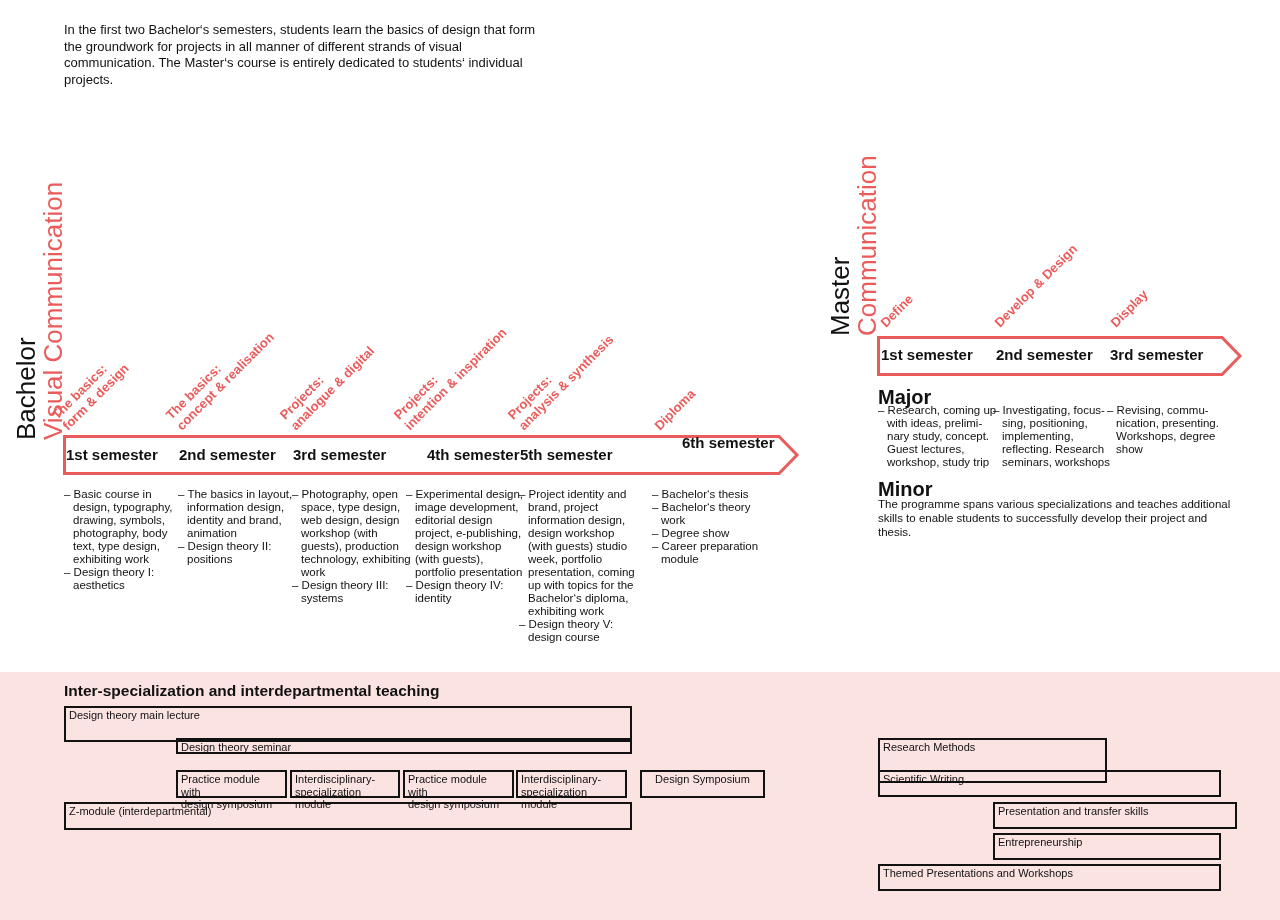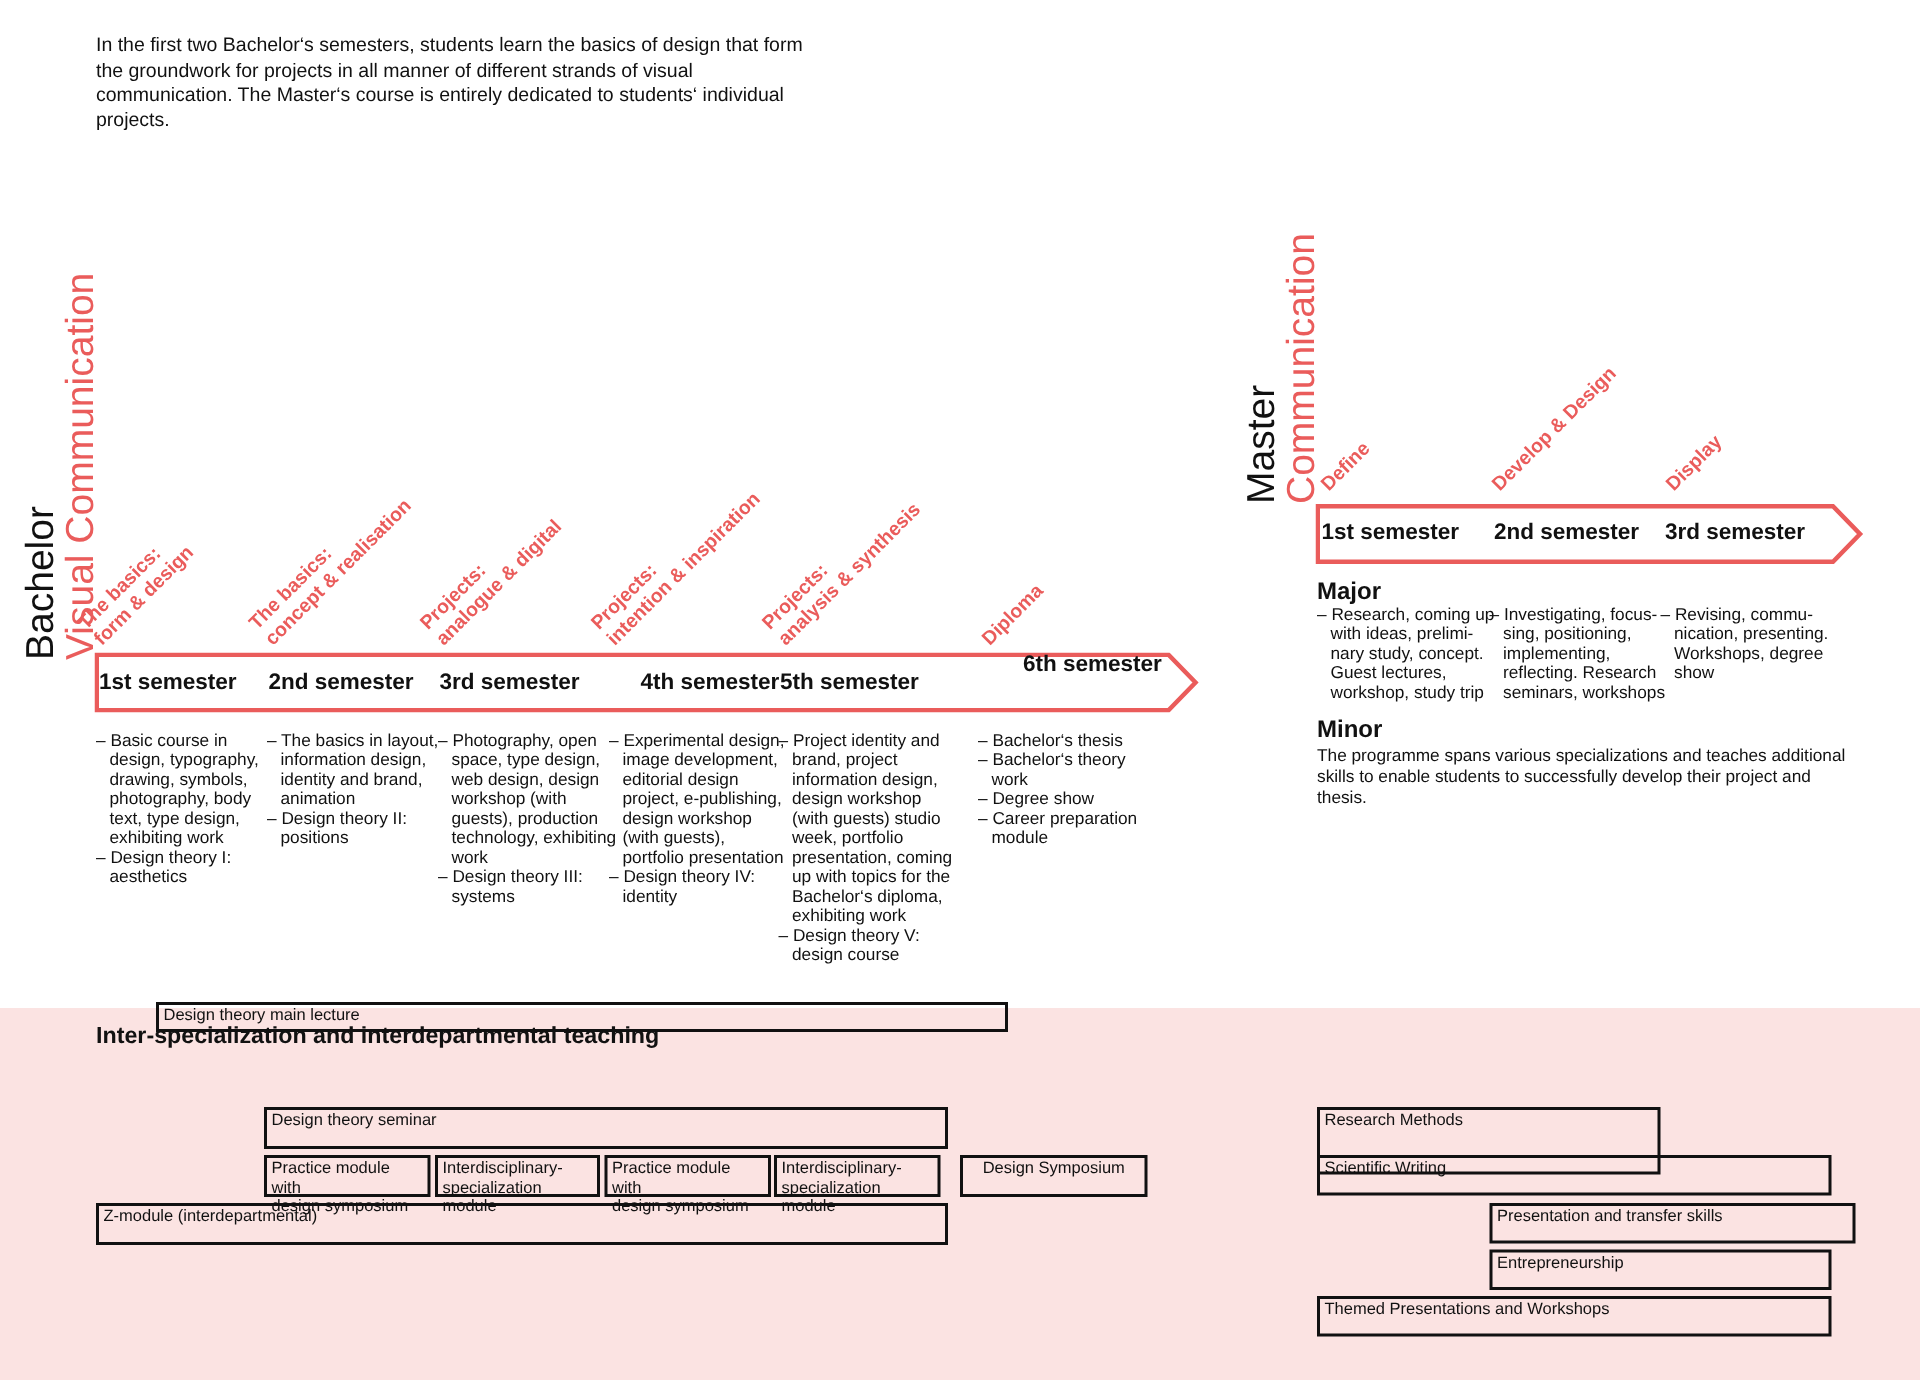--- a/index.html
+++ b/index.html
@@ -17,21 +17,21 @@
   
   .phase{position:absolute;transform-origin:left bottom;transform:rotate(-45deg);
          color:var(--accent);font-weight:700;font-size:13px;line-height:15px;white-space:pre-line;}
   
   .bar-svg{position:absolute;}
   .sem{position:absolute;font-weight:700;font-size:15px;white-space:nowrap;}
   
   .col{position:absolute;font-size:11.5px;line-height:13px;}
   .item{white-space:pre-line;text-indent:-9px;padding-left:9px;}
   
-  .h2{position:absolute;font-weight:700;font-size:16px;}
+  .h2{position:absolute;font-weight:700;font-size:20px;}
   .minor-text{position:absolute;font-size:11.5px;line-height:14px;}
   
   .band{position:absolute;left:0;top:672px;width:1280px;height:248px;background:var(--pink);}
   .band-title{position:absolute;left:64px;top:682px;font-weight:700;font-size:15.5px;}
   .tbox{position:absolute;border:2.5px solid #111;box-sizing:border-box;
         font-size:11px;line-height:12.5px;padding:1px 3px;white-space:pre-line;}
   .tbox.center{text-align:center;}
 </style>
 </head>
 <body>
@@ -168,22 +168,22 @@
   </div>
 
   <div class="h2" style="left:878px;top:478px;">Minor</div>
   <div class="minor-text lines" style="left:878px;top:497px;">The programme spans various specializations and teaches additional
 skills to enable students to successfully develop their project and
 thesis.</div>
 
   <div class="band"></div>
   <div class="band-title">Inter-specialization and interdepartmental teaching</div>
 
-  <div class="tbox" style="left:64px;top:668px;width:568px;height:20px;margin-left:40px;">Design theory main lecture</div>
-  <div class="tbox" style="left:176px;top:738px;width:456px;height:28px;">Design theory seminar</div>
+  <div class="tbox" style="left:64px;top:706px;width:568px;height:36px;">Design theory main lecture</div>
+  <div class="tbox" style="left:176px;top:738px;width:456px;height:16px;">Design theory seminar</div>
   <div class="tbox" style="left:176px;top:770px;width:111px;height:28px;">Practice module with
 design symposium</div>
   <div class="tbox" style="left:290px;top:770px;width:110px;height:28px;">Interdisciplinary-
 specialization module</div>
   <div class="tbox" style="left:403px;top:770px;width:111px;height:28px;">Practice module with
 design symposium</div>
   <div class="tbox" style="left:516px;top:770px;width:111px;height:28px;">Interdisciplinary-
 specialization module</div>
   <div class="tbox center" style="left:640px;top:770px;width:125px;height:28px;">Design Symposium</div>
   <div class="tbox" style="left:64px;top:802px;width:568px;height:28px;">Z-module (interdepartmental)</div>

